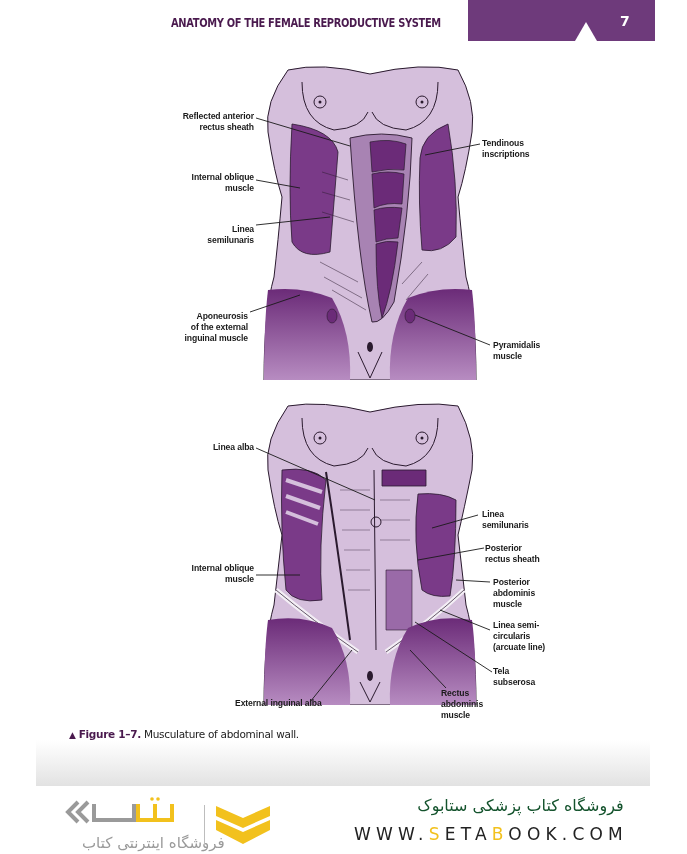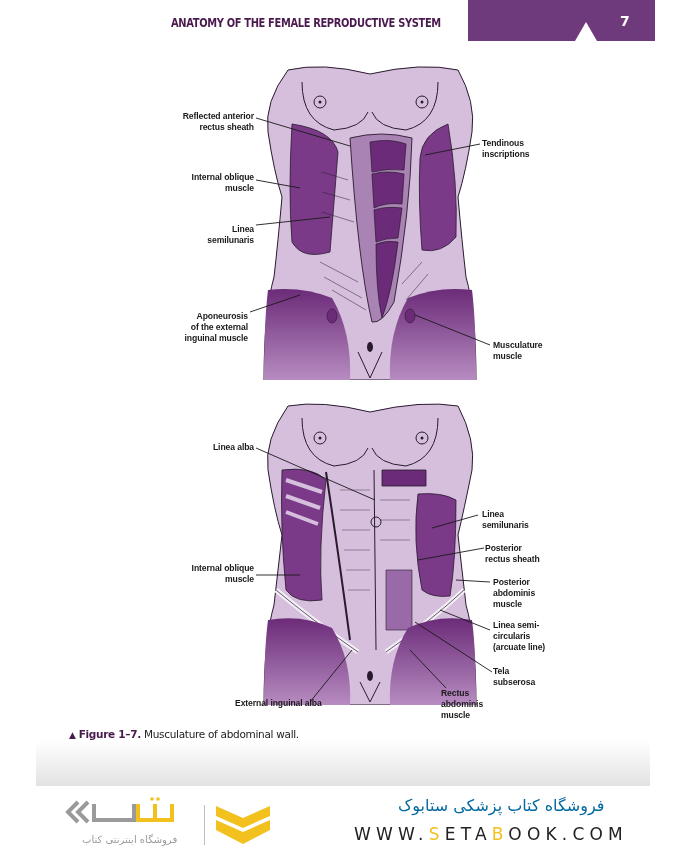--- a/index.html
+++ b/index.html
@@ -11,22 +11,22 @@
   .fig { position: absolute; }
   .label { position: absolute; font-family: "Liberation Sans", sans-serif; font-size: 8.6px; line-height: 11px; color: #1a1a1a; font-weight: bold; letter-spacing: -0.1px; white-space: nowrap; }
   .label.r { text-align: right; }
   .leaders { position: absolute; left: 0; top: 0; pointer-events: none; }
   .caption { position: absolute; left: 69px; top: 728px; font-family: "DejaVu Sans", sans-serif; font-size: 10.5px; color: #222; white-space: nowrap; letter-spacing: -0.3px; }
   .caption .fig-label { color: #4a1a4e; font-weight: bold; }
   .caption .tri { color: #4a1a4e; font-size: 9px; margin-right: 3px; }
   .shade { position: absolute; left: 36px; top: 740px; width: 614px; height: 46px; background: linear-gradient(to bottom, #ffffff 0%, #f1f1f1 50%, #e2e2e2 100%); }
   .footer-logo { position: absolute; left: 64px; top: 796px; }
   .footer-divider { position: absolute; left: 204px; top: 805px; width: 1px; height: 40px; background: #bdbdbd; }
-  .footer-tagline { position: absolute; left: 82px; top: 834px; font-family: "DejaVu Sans", sans-serif; font-size: 10px; color: #9a9a9a; direction: rtl; }
-  .store-name { position: absolute; left: 398px; top: 796px; width: 245px; text-align: left; font-family: "DejaVu Sans", sans-serif; font-size: 16px; color: #0369a1; direction: rtl; }
+  .footer-tagline { position: absolute; left: 82px; top: 834px; font-family: "DejaVu Sans", sans-serif; font-size: 15px; color: #9a9a9a; direction: rtl; }
+  .store-name { position: absolute; left: 398px; top: 796px; width: 245px; text-align: center; font-family: "DejaVu Sans", sans-serif; font-size: 16px; color: #14532d; direction: rtl; }
   .store-url { position: absolute; left: 354px; top: 824px; font-family: "DejaVu Sans", sans-serif; font-size: 17px; letter-spacing: 5.2px; color: #222; white-space: nowrap; }
   .store-url .hl { color: #f2c11d; }
 </style>
 </head>
 <body>
 
 <div class="running-head">ANATOMY OF THE FEMALE REPRODUCTIVE SYSTEM</div>
 <div class="page-box"></div>
 <div class="page-notch"></div>
 <div class="page-num">7</div>
@@ -161,21 +161,21 @@
 <div class="label r" style="left:160px;top:311px;width:88px">
   <div>Aponeurosis</div>
   <div>of the external</div>
   <div>inguinal muscle</div>
 </div>
 <div class="label" style="left:482px;top:138px">
   <div>Tendinous</div>
   <div>inscriptions</div>
 </div>
 <div class="label" style="left:493px;top:340px">
-  <div>Musculature</div>
+  <div>Pyramidalis</div>
   <div>muscle</div>
 </div>
 
 <div class="label r" style="left:190px;top:442px;width:64px">
   <div>Linea alba</div>
 </div>
 <div class="label r" style="left:170px;top:563px;width:84px">
   <div>Internal oblique</div>
   <div>muscle</div>
 </div>

